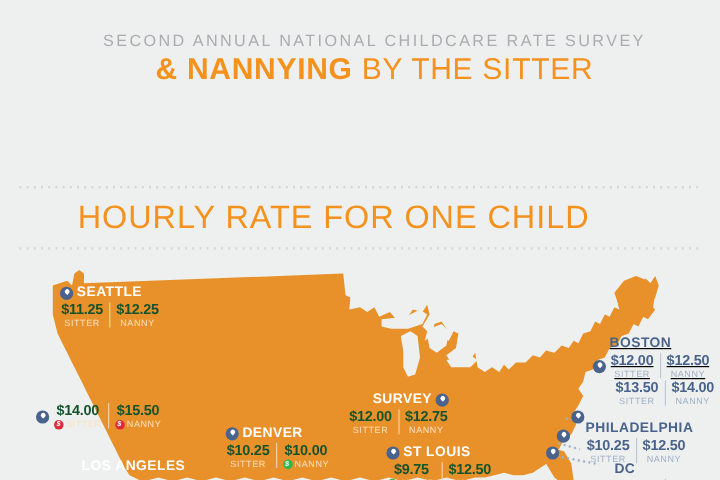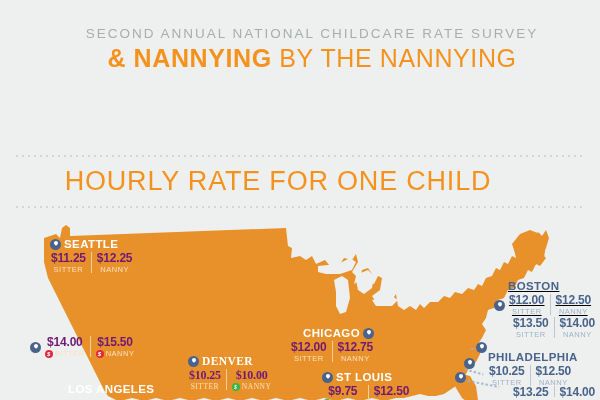--- a/index.html
+++ b/index.html
@@ -131,21 +131,21 @@
     gap: 2px;
   }
   .city .sep {
     width: 1px;
     align-self: stretch;
     margin: 1px 4px 2px 4px;
   }
 
   
   .city.onmap .cname { color: #ffffff; }
-  .city.onmap .amt   { color: #701a75; }
+  .city.onmap .amt   { color: #14532d; }
   .city.onmap .role  { color: #fbe0bd; }
   .city.onmap .sep   { background: #f6cfa0; }
 
   
   .city.offmap .cname { color: #49638c; }
   .city.offmap .amt   { color: #49638c; }
   .city.offmap .role  { color: #9fb0c6; }
   .city.offmap .sep   { background: #bcc7d6; }
 
   
@@ -214,21 +214,21 @@
     transform-origin: 0 50%;
   }
 </style>
 </head>
 <body>
 
 <div id="stage">
 
   <div class="header">
     <div class="kicker">SECOND ANNUAL NATIONAL CHILDCARE RATE SURVEY</div>
-    <div class="subtitle"><span class="bold">&amp; NANNYING</span><span> BY THE NANNYING</span></div>
+    <div class="subtitle"><span class="bold">&amp; NANNYING</span><span> BY THE SITTER</span></div>
   </div>
 
   <div class="rule rule-top"></div>
   <div class="section-title">HOURLY RATE FOR ONE CHILD</div>
   <div class="rule rule-bottom"></div>
 
   <div class="mapwrap">
     <svg width="600" height="190" viewBox="0 0 600 190" xmlns="http://www.w3.org/2000/svg">
 
       <path fill="#e8912a" d="
@@ -334,21 +334,21 @@
       </div>
     </div>
   </div>
 
   <div class="city onmap" style="left:68px; top:383px;">
     <div class="cname-row">
       <span class="cname">LOS ANGELES</span>
     </div>
   </div>
 
-  <div class="city onmap" style="left:188px; top:355px;font-family:Liberation Serif, serif;">
+  <div class="city onmap" style="left:188px; top:355px;">
     <div class="cname-row">
       <span class="pin"></span>
       <span class="cname">DENVER</span>
     </div>
     <div class="rates">
       <div class="col">
         <span class="amt">$10.25</span>
         <span class="role">SITTER</span>
       </div>
       <div class="sep"></div>
@@ -357,21 +357,21 @@
         <span class="role">
             <i class="badge down">$</i>
             <span>NANNY</span>
           </span>
       </div>
     </div>
   </div>
 
   <div class="city onmap" style="left:290px; top:327px;">
     <div class="cname-row" style="justify-content:flex-end;">
-      <span class="cname">CHICAGO</span>
+      <span class="cname">SURVEY</span>
       <span class="pin right"></span>
     </div>
     <div class="rates">
       <div class="col">
         <span class="amt">$12.00</span>
         <span class="role">SITTER</span>
       </div>
       <div class="sep"></div>
       <div class="col">
         <span class="amt">$12.75</span>
@@ -443,20 +443,23 @@
       </div>
       <div class="sep"></div>
       <div class="col">
         <span class="amt">$12.50</span>
         <span class="role">NANNY</span>
       </div>
     </div>
   </div>
 
   <div class="city offmap" style="left:512px; top:385px;">
+    <div class="cname-row">
+      <span class="cname">DC</span>
+    </div>
     <div class="rates">
       <div class="col">
         <span class="amt">$13.25</span>
 
       </div>
       <div class="sep"></div>
       <div class="col">
         <span class="amt">$14.00</span>
 
       </div>

